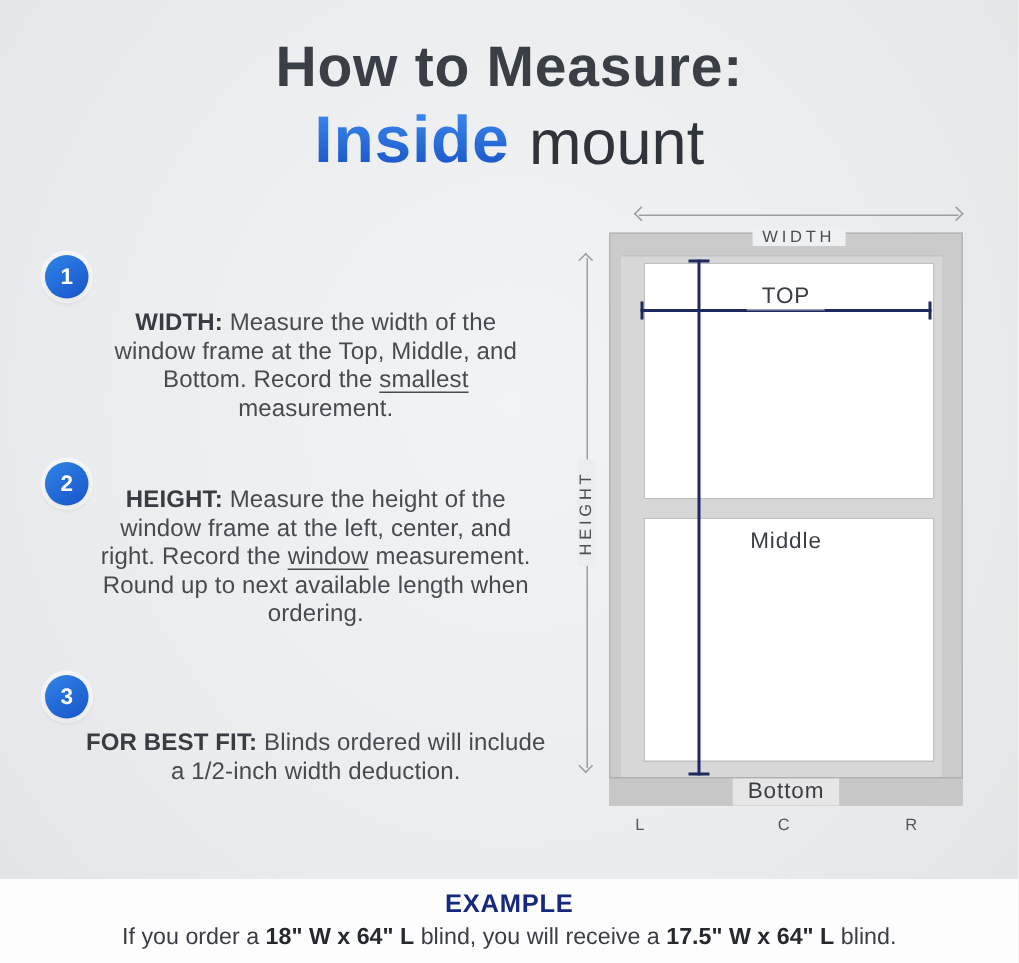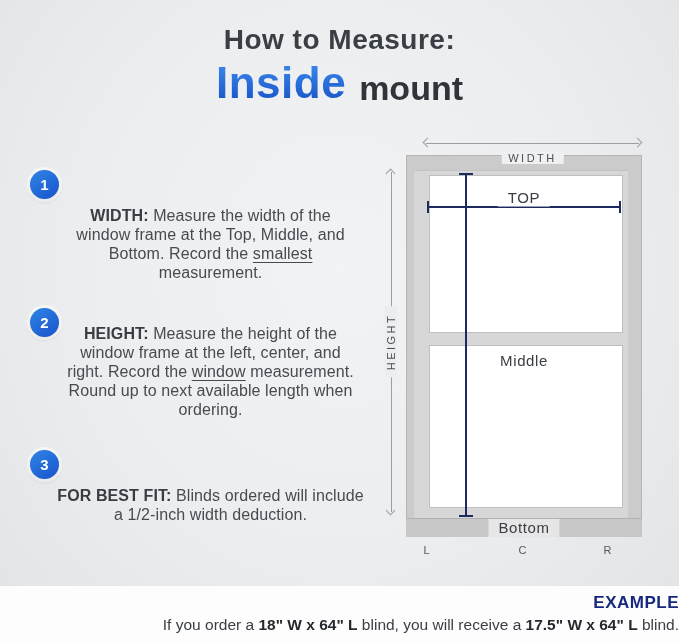--- a/index.html
+++ b/index.html
@@ -5,28 +5,28 @@
   * { margin:0; padding:0; box-sizing:border-box; }
   html,body { width:679px; height:642px; }
   body { font-family:"Liberation Sans", sans-serif; }
   .page {
     position:relative; width:679px; height:642px; overflow:hidden;
     background:radial-gradient(ellipse at 50% 42%, #f2f3f4 0%, #ecedee 55%, #e1e3e5 100%);
   }
 
   
   .title-wrap { position:absolute; top:24px; left:0; width:679px; text-align:center; }
-  .title-line1 { font-size:28px; font-weight:700; color:#3a3e45; letter-spacing:0.5px; }
+  .title-line1 { font-size:38px; font-weight:700; color:#3a3e45; letter-spacing:0.5px; }
   .title-line2 { display:flex; justify-content:center; align-items:flex-end; gap:13px; margin-top:2px; }
   .title-highlight {
     font-size:44px; font-weight:800; letter-spacing:0.5px; color:#1a5ccb;
     background:linear-gradient(180deg,#3f8ef2 0%, #1b57c9 85%);
     -webkit-background-clip:text; background-clip:text; -webkit-text-fill-color:transparent;
   }
-  .title-suffix { font-size:34px; font-weight:700; color:#2f343a; }
+  .title-suffix { font-size:42px; font-weight:400; color:#2f343a; }
 
   
   .badge {
     position:absolute; left:30px; width:29px; height:29px; border-radius:50%;
     background:linear-gradient(145deg,#2f85e6 0%, #1853cb 100%);
     color:#fff; font-size:15px; font-weight:700;
     display:flex; align-items:center; justify-content:center;
     box-shadow:0 0 0 3px rgba(255,255,255,0.55), 0 2px 4px rgba(0,0,0,0.18);
   }
   .step-text {
@@ -85,21 +85,21 @@
     color:#4b4f54; letter-spacing:2.5px; }
   .chev { position:absolute; width:7px; height:7px;
     border-left:1px solid #9b9fa2; border-bottom:1px solid #9b9fa2; }
   .chev-left  { left:0; top:2px; transform:rotate(45deg); }
   .chev-right { right:0; top:2px; transform:rotate(225deg); }
   .chev-up    { top:0; left:2px; transform:rotate(135deg); }
   .chev-down  { bottom:0; left:2px; transform:rotate(315deg); }
 
   
   .example { position:absolute; left:0; top:586px; width:679px; height:56px;
-    background:#fdfdfe; display:flex; flex-direction:column; align-items:flex-end; padding-top:7px; }
+    background:#fdfdfe; display:flex; flex-direction:column; align-items:center; padding-top:7px; }
   .example-heading { font-size:17px; font-weight:700; color:#16297c; letter-spacing:0.5px; }
   .example-text { margin-top:3px; font-size:15.5px; color:#3a3e44; }
   .example-text b { color:#26292e; }
 </style>
 </head>
 <body>
 
 <div class="page">
 
   <div class="title-wrap">

